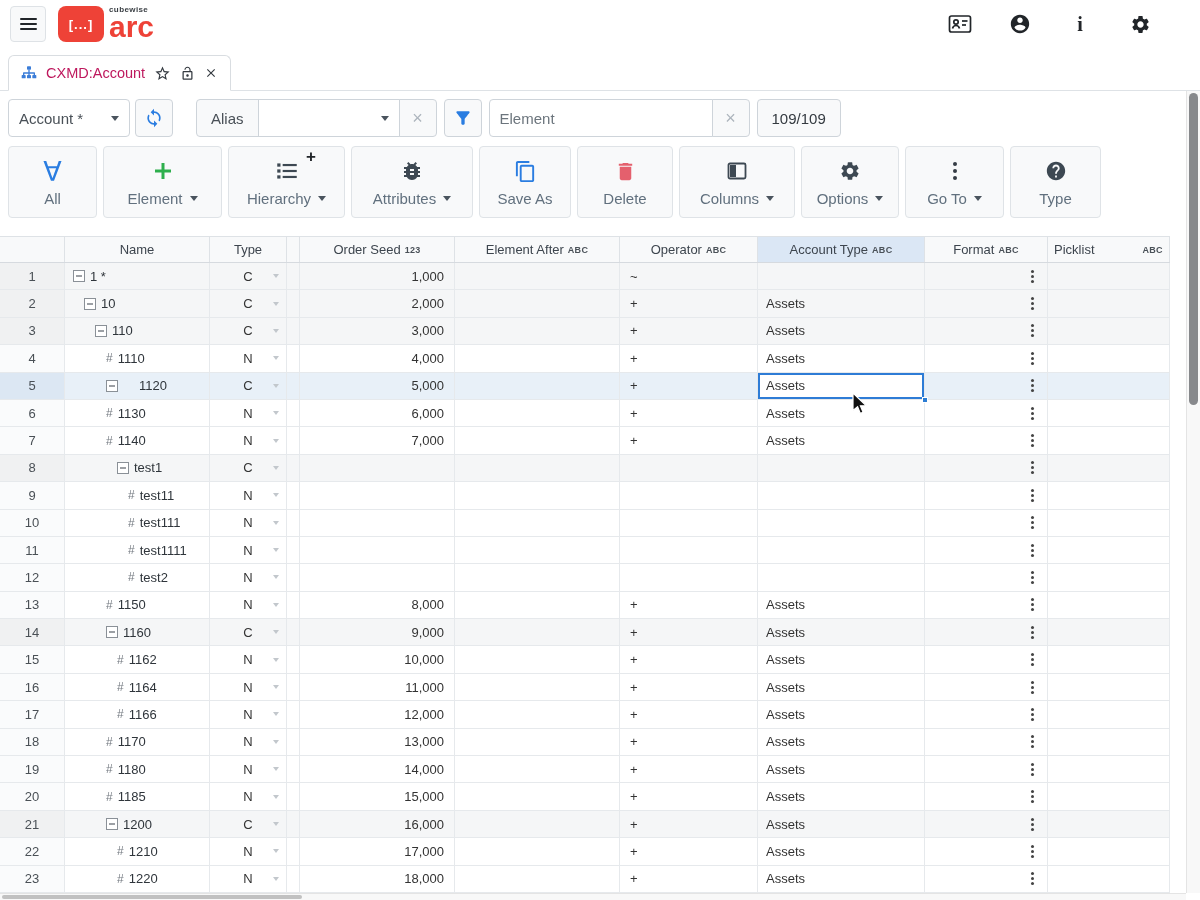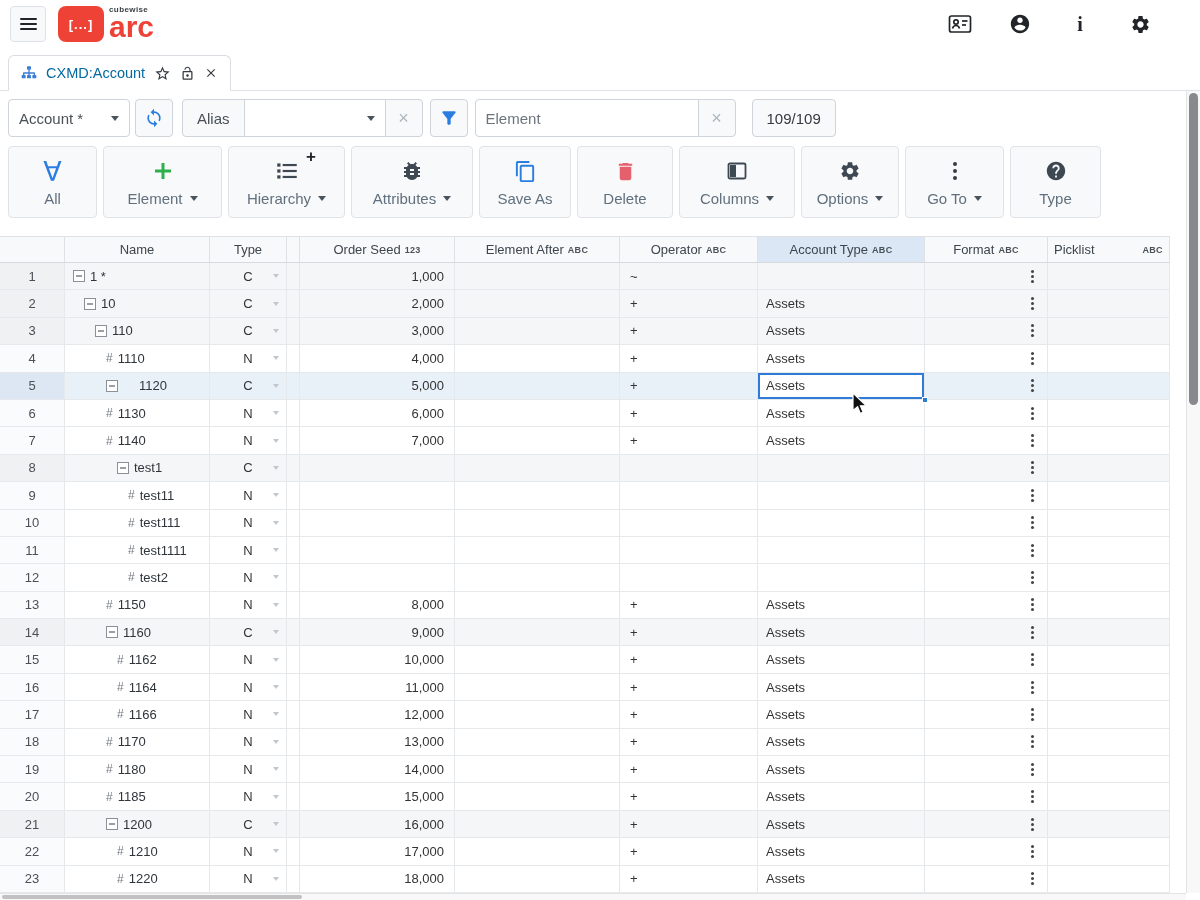--- a/index.html
+++ b/index.html
@@ -18,42 +18,42 @@
   .logo-cubewise{font-size:8px;font-weight:700;color:#3a3f44;letter-spacing:.4px;}
   .logo-arc{font-size:30px;font-weight:700;color:#ee4237;margin-top:-2px;}
   .topbar-icons{margin-left:auto;display:flex;align-items:center;gap:36px;margin-right:38px;}
   .tbicon{width:24px;height:24px;display:flex;align-items:center;justify-content:center;cursor:pointer;}
   .info-i{font-family:"Liberation Serif",serif;font-weight:700;font-size:20px;color:#212529;line-height:1;}
 
   
   .tabbar{height:43px;display:flex;align-items:flex-end;padding-left:8px;border-bottom:1px solid #dee2e6;background:#fff;}
   .tab{height:36px;display:flex;align-items:center;gap:9px;padding:0 12px;border:1px solid #d9dde1;border-bottom:1px solid #fff;
     border-radius:6px 6px 0 0;background:#fff;margin-bottom:-1px;cursor:pointer;}
-  .tab-title{color:#0369a1;font-size:14.5px;}
+  .tab-title{color:#be185d;font-size:14.5px;}
   .ticon{display:flex;align-items:center;}
 
   
   .filter-row{display:flex;align-items:center;margin:8px 0 0 8px;gap:5px;}
   .sel{height:38px;background:#fff;border:1px solid #ced4da;border-radius:4px;display:flex;align-items:center;
     justify-content:space-between;padding:0 10px;font-size:15px;color:#495057;cursor:pointer;}
   .dim-sel{width:122px;}
   .alias-sel{width:142px;justify-content:flex-end;}
   .fbtn{height:38px;min-width:38px;border:1px solid #ced4da;background:#f8f9fa;border-radius:4px;
     display:flex;align-items:center;justify-content:center;cursor:pointer;}
   .igroup{display:flex;}
   .igroup > *:not(:first-child){border-top-left-radius:0;border-bottom-left-radius:0;margin-left:-1px;}
   .igroup > *:not(:last-child){border-top-right-radius:0;border-bottom-right-radius:0;}
   .prepend{height:38px;border:1px solid #ced4da;background:#f8f9fa;border-radius:4px 0 0 4px;display:flex;
     align-items:center;justify-content:center;padding:0 14px;font-size:15px;color:#495057;}
   .finput{height:38px;width:224px;border:1px solid #ced4da;border-radius:4px 0 0 4px;padding:0 10px;
     font-size:15px;color:#495057;font-family:"Liberation Sans",sans-serif;outline:none;}
   .finput::placeholder{color:#6c757d;opacity:1;}
   .xglyph{font-size:18px;color:#adb5bd;line-height:1;}
   .count-box{height:38px;border:1px solid #ced4da;border-radius:4px;background:#f8f9fa;display:flex;
-    align-items:center;padding:0 14px;font-size:15px;color:#343a40;margin-left:11px;}
+    align-items:center;padding:0 14px;font-size:15px;color:#343a40;margin-left:2px;}
   .caret{display:inline-block;width:0;height:0;border-left:4px solid transparent;border-right:4px solid transparent;
     border-top:5px solid #4a545e;margin-left:7px;vertical-align:middle;}
 
   
   .action-row{display:flex;margin:9px 0 0 8px;gap:6px;}
   .abtn{height:72px;border:1px solid #dfe3e7;background:#f8f9fa;border-radius:4px;display:flex;flex-direction:column;
     align-items:center;justify-content:center;gap:5px;cursor:pointer;position:relative;font-family:"Liberation Sans",sans-serif;}
   .aicon{height:28px;display:flex;align-items:center;justify-content:center;}
   .albl{display:flex;align-items:center;font-size:15px;color:#61707e;}
   .txt-icon{font-family:"DejaVu Sans",sans-serif;line-height:1;}
@@ -188,21 +188,21 @@
 <div class="filter-row" data-name="filter-bar">
   <div class="sel dim-sel" data-name="dimension-select">
     <span data-name="dimension-select-value">Account *</span>
     <span class="caret" data-name="chevron-down-icon" style="margin-left:0"></span>
   </div>
   <button class="fbtn" data-name="refresh-button">
     <svg width="20" height="20" viewBox="0 0 24 24">
         <path fill="#2a7de1" d="M12 4V1L8 5l4 4V6c3.31 0 6 2.69 6 6 0 1.01-.25 1.97-.7 2.8l1.46 1.46C19.54 14.95 20 13.53 20 12c0-4.42-3.58-8-8-8zm0 14c-3.31 0-6-2.69-6-6 0-1.01.25-1.97.7-2.8L5.24 7.74C4.46 9.05 4 10.47 4 12c0 4.42 3.58 8 8 8v3l4-4-4-4v3z"></path>
       </svg>
   </button>
-  <div class="igroup" style="margin-left:4px">
+  <div class="igroup" style="margin-left:18px">
     <span class="prepend" data-name="alias-label">Alias</span>
     <div class="sel alias-sel" data-name="alias-select">
       <span data-name="alias-select-value"></span>
       <span class="caret" data-name="chevron-down-icon" style="margin-left:0"></span>
     </div>
     <button class="fbtn" data-name="clear-alias-button">
         <span class="xglyph">×</span>
       </button>
   </div>
   <button class="fbtn" data-name="filter-button" style="margin-left:2px">

